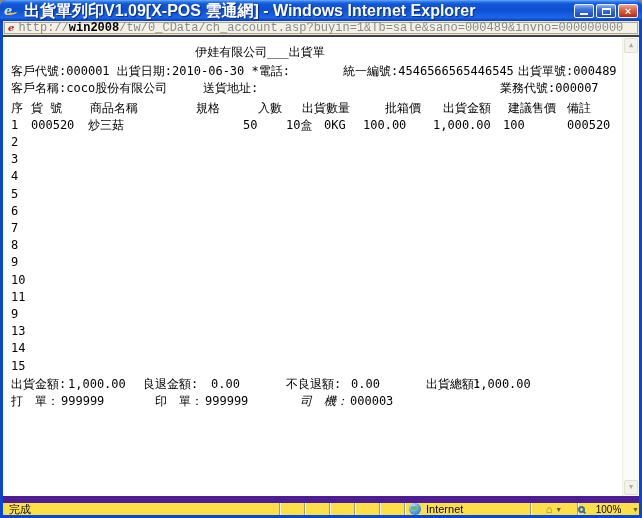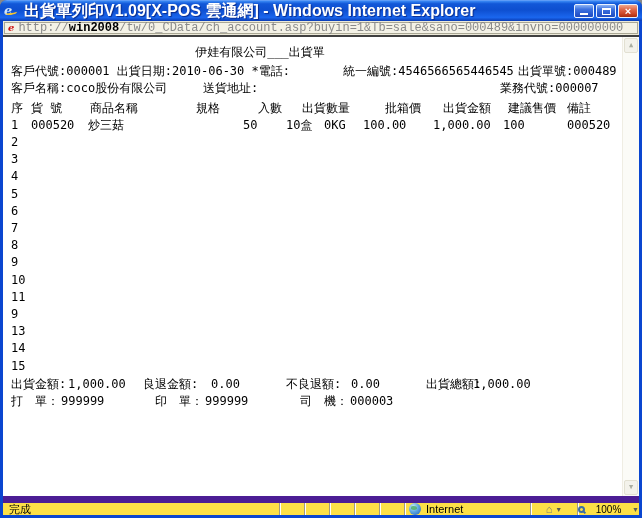--- a/index.html
+++ b/index.html
@@ -167,21 +167,21 @@
       <div class="t num" style="left:208px;top:340px;width:62px;">0.00</div>
       <div class="t" style="left:283px;top:340px;">不良退額:</div>
       <div class="t num" style="left:348px;top:340px;width:62px;">0.00</div>
       <div class="t" style="left:423px;top:340px;">出貨總額:</div>
       <div class="t num" style="left:470px;top:340px;width:75px;">1,000.00</div>
 
       <div class="t" style="left:8px;top:357px;">打　單：</div>
       <div class="t" style="left:58px;top:357px;">999999</div>
       <div class="t" style="left:152px;top:357px;">印　單：</div>
       <div class="t" style="left:202px;top:357px;">999999</div>
-      <div class="t" style="left:297px;top:357px;">司　機：</div>
+      <div class="t" style="left:297px;top:357px;font-style:italic;">司　機：</div>
       <div class="t" style="left:347px;top:357px;">000003</div>
 
       <div class="scroll">
         <div class="sb-btn sb-up">
             <span>▲</span>
           </div>
         <div class="sb-btn sb-down">
             <span>▼</span>
           </div>
       </div>

